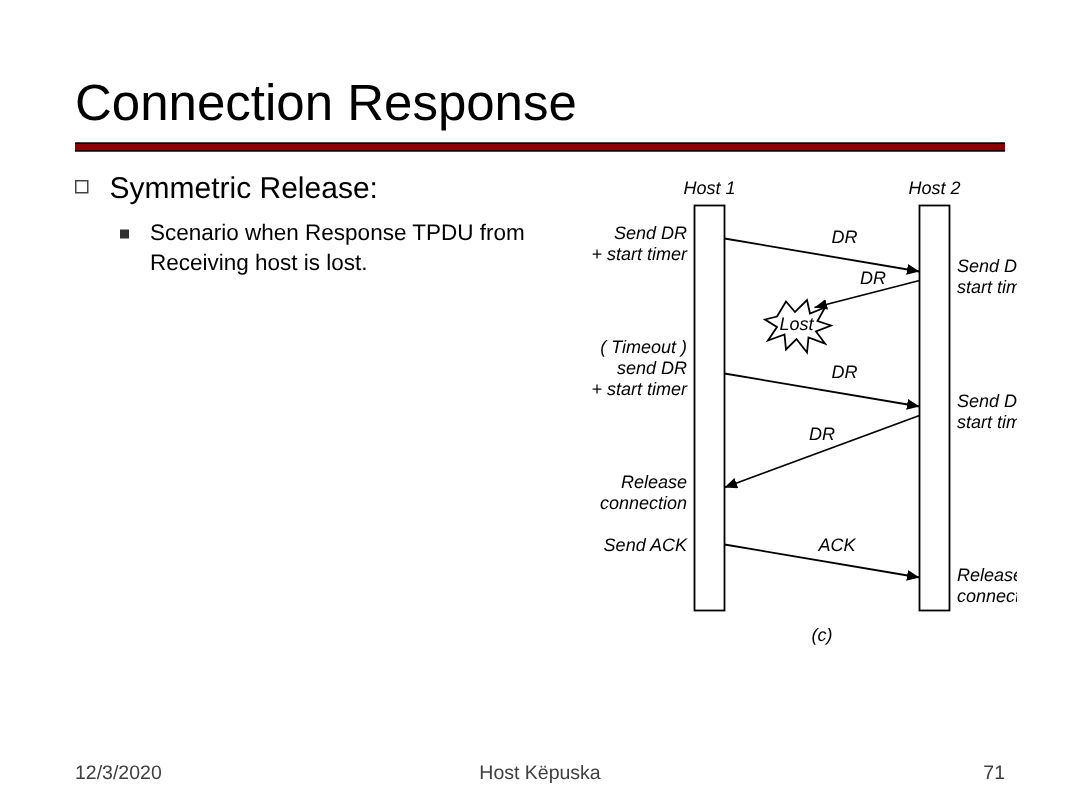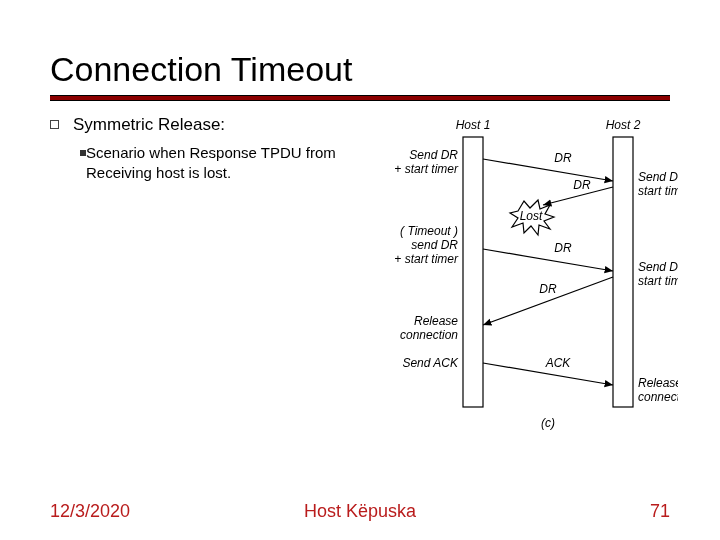--- a/index.html
+++ b/index.html
@@ -42,26 +42,27 @@
     margin-bottom: 8px;
   }
   .square-bullet {
     width: 9px;
     height: 9px;
     border: 1.5px solid #444;
     margin-top: 5px;
     flex-shrink: 0;
   }
   .bullet-1-text {
-    font-size: 17px;
+    font-size: 20px;
     color: #000;
   }
   .bullet-2 {
     display: flex;
     align-items: flex-start;
+    gap: 14px;
     margin-left: 30px;
   }
   .solid-bullet {
     width: 6px;
     height: 6px;
     background: #333;
     margin-top: 7px;
     flex-shrink: 0;
   }
   .bullet-2-text {
@@ -78,37 +79,37 @@
     width: 310px;
     height: 320px;
   }
   .footer {
     position: absolute;
     bottom: 18px;
     left: 50px;
     right: 50px;
     display: flex;
     justify-content: space-between;
-    font-size: 18px;
-    color: #b91c1c;
+    font-size: 13px;
+    color: #404040;
   }
   .footer-center {
     position: absolute;
     left: 50%;
     transform: translateX(-50%);
   }
   .dtext { font-family: Arial, sans-serif; font-size: 12px; fill: #000; }
   .dtext-center { text-anchor: middle; }
   .darrow { stroke: #000; stroke-width: 1.2; fill: none; }
 </style>
 </head>
 <body>
 
 <div class="slide">
-  <h1 class="title">Connection Timeout</h1>
+  <h1 class="title">Connection Response</h1>
   <div class="title-underline"></div>
 
   <div class="content-row">
     <div class="text-col">
       <div class="bullet-1">
         <span class="square-bullet"></span>
         <span class="bullet-1-text">Symmetric Release:</span>
       </div>
       <div class="bullet-2">
         <span class="solid-bullet"></span>

